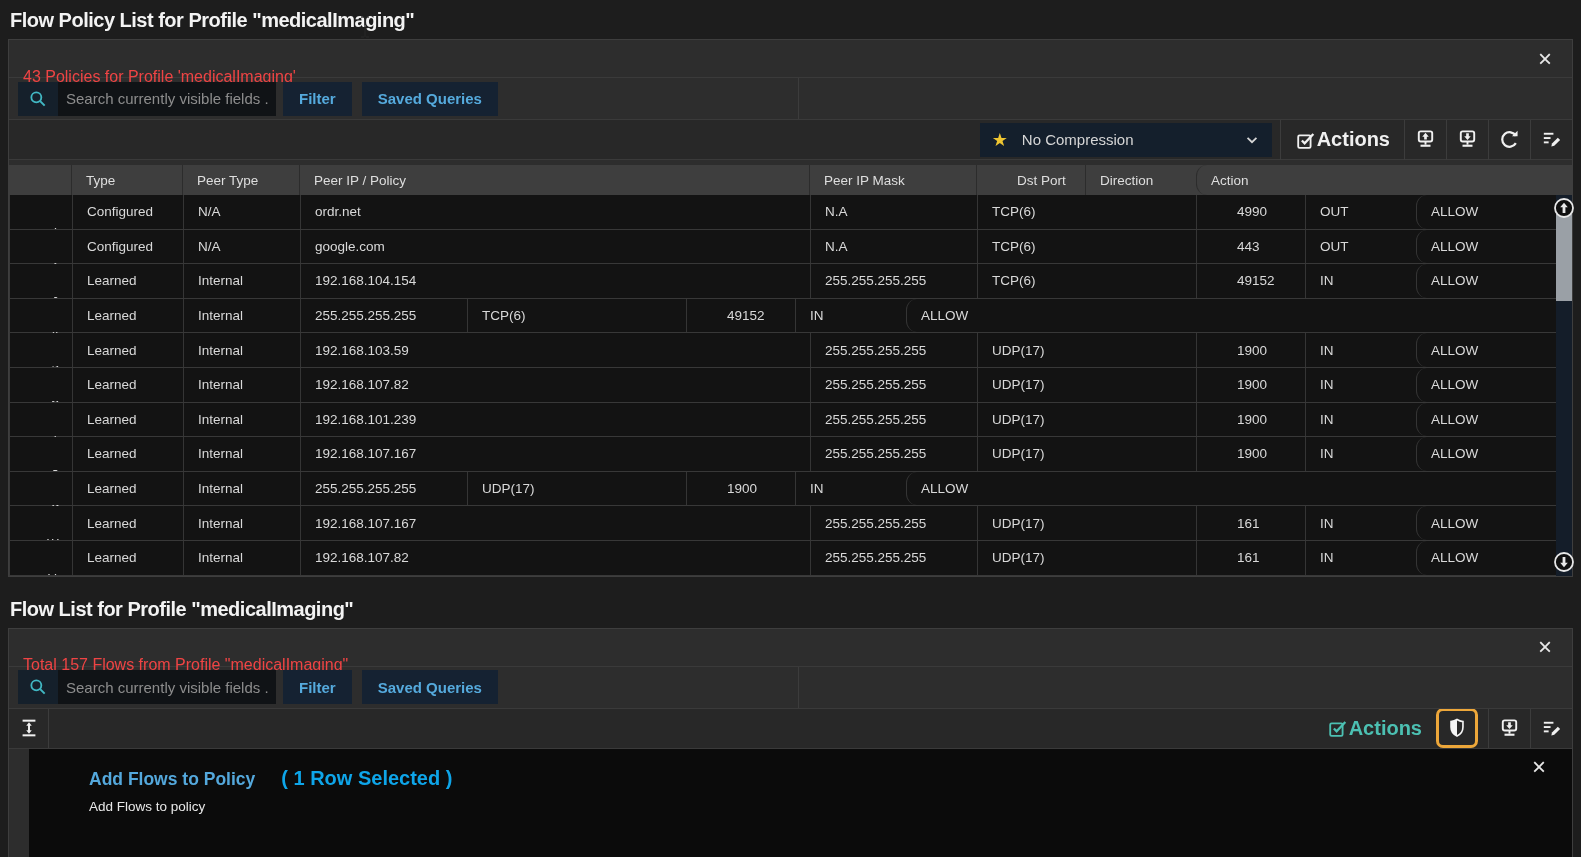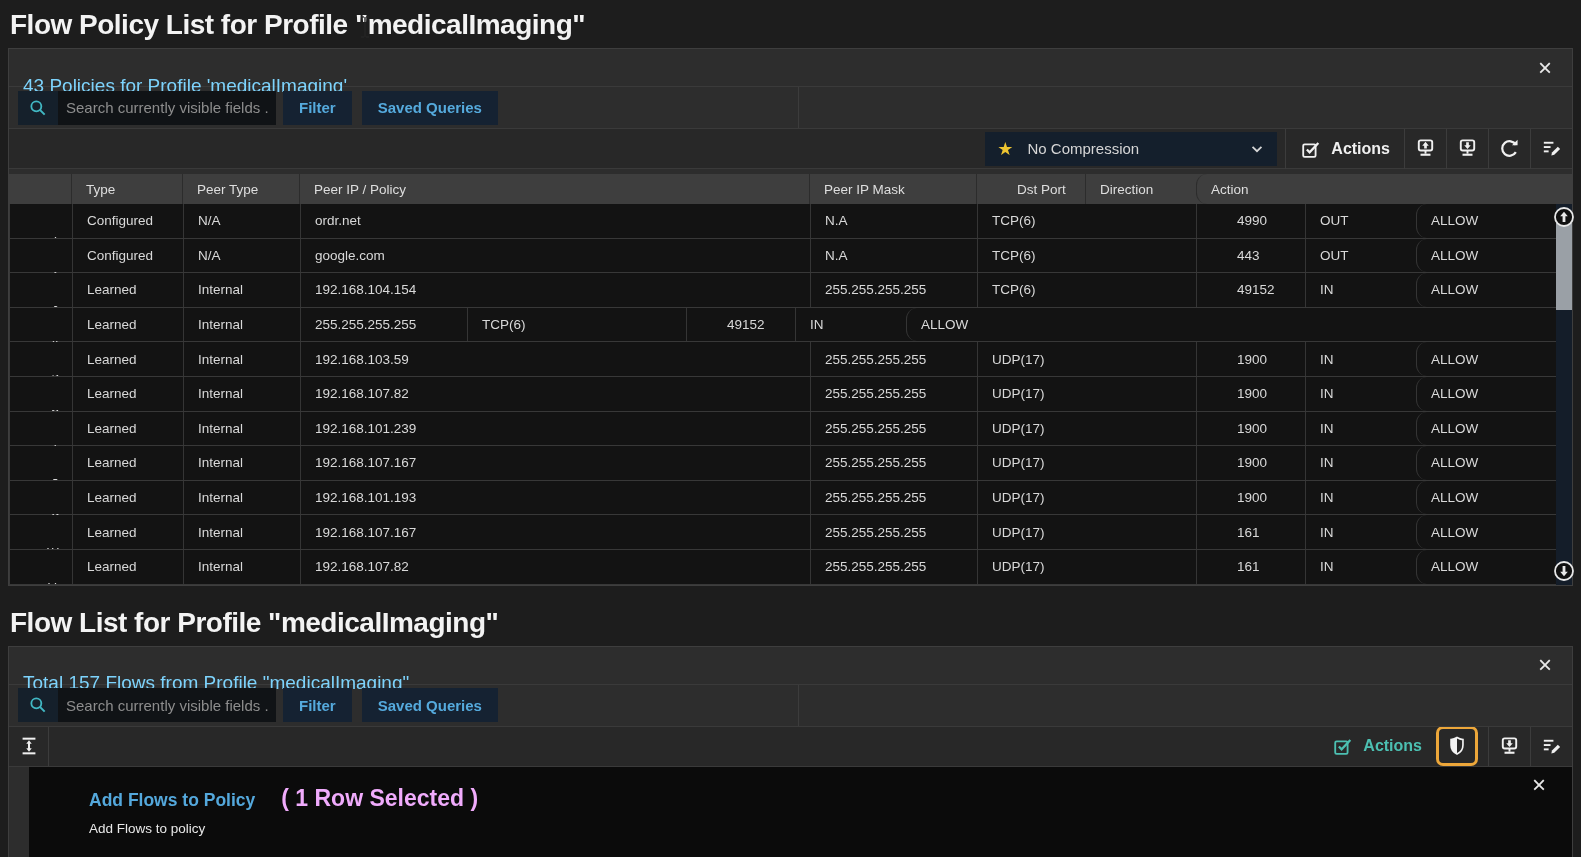--- a/index.html
+++ b/index.html
@@ -1,48 +1,48 @@
 <!DOCTYPE html>
 <html><head>
 <meta charset="utf-8">
 <style>
   * { margin:0; padding:0; box-sizing:border-box; font-family:"Liberation Sans", sans-serif; }
   html,body { width:1581px; height:857px; overflow:hidden; background:#1d1d1d; }
   .page { position:relative; width:1581px; height:857px; }
 
-  .page-title { color:#f3f3f3; font-size:28px; font-weight:700; letter-spacing:-0.5px;
+  .page-title { color:#f3f3f3; font-size:20px; font-weight:700; letter-spacing:-0.5px;
     padding:9px 0 7px 10px; position:relative; }
   .cursor-ibeam { position:absolute; left:360px; top:16px; width:10px; height:22px; opacity:.85; }
 
   .panel { margin:0 8px; background:#2d2d2d; border:1px solid #3e3e3e; }
 
   .panel-header { height:38px; display:flex; align-items:center; justify-content:space-between;
     border-bottom:1px solid #3a3a3a; padding:0 14px 0 14px; }
-  .panel-title { color:#7dd3fc; font-size:19px;margin-top:36px; }
+  .panel-title { color:#ef4444; font-size:16px;margin-top:36px; }
   .close-x { color:#e8e8e8; font-size:24px; line-height:24px; cursor:default; padding:0 6px; }
 
   .search-row { height:42px; display:flex; align-items:center; padding-left:9px;
     border-bottom:1px solid #3a3a3a; position:relative; }
   .search-row::after { content:""; position:absolute; left:789px; top:0; bottom:0; width:1px; background:#3c3c3c; }
   .searchbox { display:flex; align-items:stretch; height:34px; width:258px; background:#101316; }
   .search-icon-box { width:40px; background:#15202b; display:flex; align-items:center; justify-content:center; color:#41b7c3; }
   .searchbox input { flex:1; background:transparent; border:none; outline:none; color:#cfcfcf; font-size:15px; padding:0 8px; }
   .searchbox input::placeholder { color:#8d8d8d; }
   .navy-btn { height:34px; margin-left:7px; padding:0 16px; background:#152232; border:none;
     color:#55aadd; font-size:15px; font-weight:700; cursor:pointer; }
   .navy-btn.saved { margin-left:10px; }
 
   .toolbar-row { height:40px; background:#282828; display:flex; align-items:center; border-bottom:1px solid #3a3a3a; }
   .toolbar-row .spacer { flex:1; }
   .dropdown { width:292px; height:34px; background:#141f2c; display:flex; align-items:center;
     padding:0 12px; color:#d6d6d6; font-size:15px; cursor:pointer; }
   .dropdown .star { color:#eec531; font-size:18px; margin-right:14px; }
   .dropdown .dd-label { flex:1; }
-  .tb-btn { display:flex; align-items:center; gap:9px; color:#f0f0f0; background:transparent; border:none;
-    font-size:16px; font-weight:700; padding:0 14px; height:40px; cursor:pointer; }
+  .tb-btn { display:flex; align-items:center; color:#f0f0f0; background:transparent; border:none;
+    font-size:20px; font-weight:700; padding:0 14px; height:40px; cursor:pointer; }
   .icon-btn { width:41px; height:40px; display:flex; align-items:center; justify-content:center;
     background:transparent; border:none; color:#f0f0f0; cursor:pointer; }
   .tb-sep { width:1px; height:40px; background:#3c3c3c; }
 
   
   .table { margin-top:5px; position:relative; }
   .thead { display:flex; background:#3e3e3e; height:30px; }
   .th { color:#dedede; font-size:13.5px; display:flex; align-items:center; padding-left:14px;
     border-left:1px solid #2c2c2c; overflow:hidden; white-space:nowrap; }
   .th:first-child { border-left:none; }
@@ -68,21 +68,21 @@
     color:#f0f0f0; background:transparent; border:none; border-right:1px solid #3c3c3c; cursor:pointer; }
   .teal-actions { color:#4cc0b2; }
   .shield-btn { width:42px; height:40px; display:flex; align-items:center; justify-content:center;
     background:transparent; border:3px solid #eda album73a; cursor:pointer; }
   .shield-btn { border:3px solid #eda73a; border-radius:7px; color:#f4f4f4; }
 
   .subpanel { margin-left:20px; background:#0b0b0b; height:120px; position:relative; padding:10px 18px 0 60px; }
   .subpanel .close-x { position:absolute; right:20px; top:6px; }
   .addflows-line { display:flex; align-items:baseline; gap:26px; margin-top:8px; }
   .addflows-title { color:#54a8dc; font-size:17.5px; font-weight:700; cursor:pointer; }
-  .addflows-sel { color:#f0abfc; font-size:23px; font-weight:700; }
+  .addflows-sel { color:#0ea5e9; font-size:20px; font-weight:700; }
   .addflows-sub { color:#e8e8e8; font-size:13.5px; margin-top:9px; }
 
   svg { display:block; }
 </style>
 </head>
 <body>
 
 <div class="page">
 
   <div class="page-title">
@@ -264,21 +264,20 @@
             <div class="td col4">255.255.255.255</div>
             <div class="td col5">UDP(17)</div>
             <div class="td col6">1900</div>
             <div class="td col7">IN</div>
             <div class="td col8">ALLOW</div>
           </div>
           <div class="tr">
             <div class="td col0">9</div>
             <div class="td col1">Learned</div>
             <div class="td col2">Internal</div>
-            <div class="td col3">192.168.101.193</div>
             <div class="td col4">255.255.255.255</div>
             <div class="td col5">UDP(17)</div>
             <div class="td col6">1900</div>
             <div class="td col7">IN</div>
             <div class="td col8">ALLOW</div>
           </div>
           <div class="tr">
             <div class="td col0">10</div>
             <div class="td col1">Learned</div>
             <div class="td col2">Internal</div>

